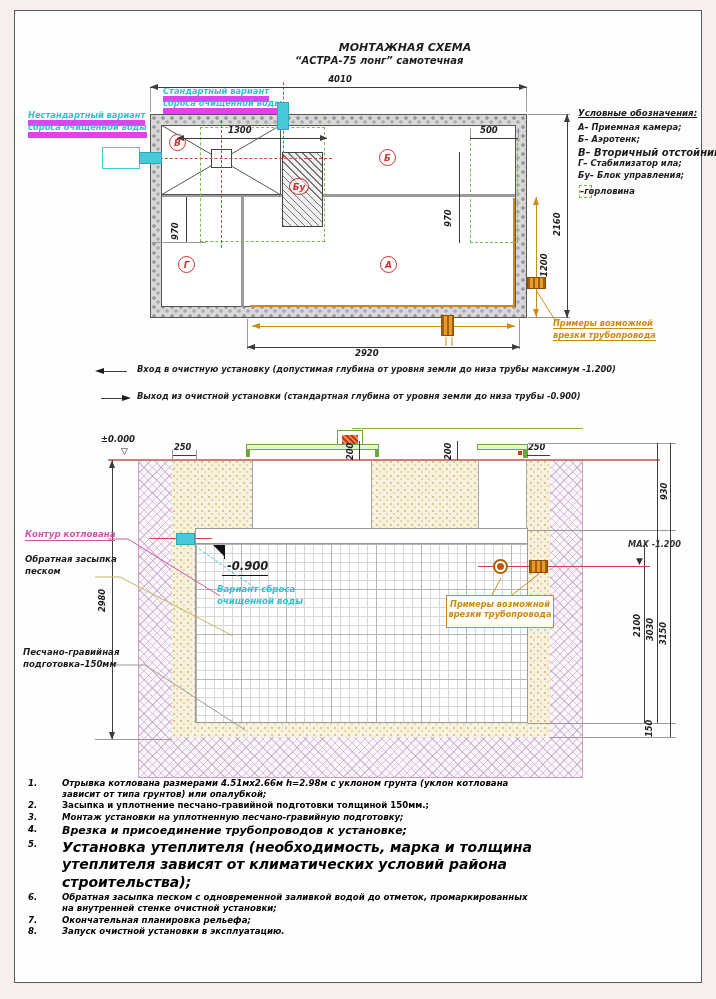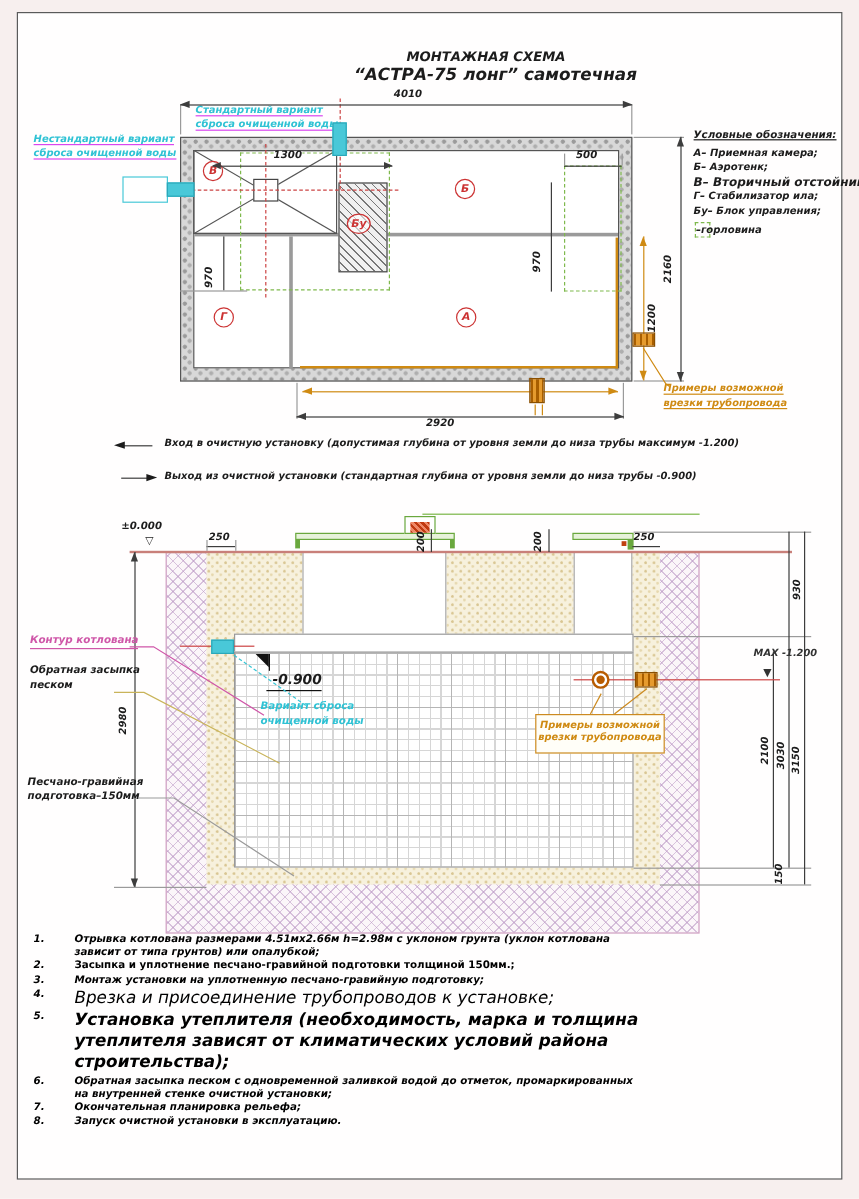--- a/index.html
+++ b/index.html
@@ -26,30 +26,30 @@
   .basket{background:repeating-linear-gradient(45deg,rgba(186,150,196,.55) 0 1px,transparent 1px 6px),repeating-linear-gradient(-45deg,rgba(186,150,196,.55) 0 1px,transparent 1px 6px),#fbf6f9;border:1px solid #cf9ec2}
   .sand{background:radial-gradient(circle at 2px 2px,#d9c693 .9px,transparent 1.3px),radial-gradient(circle at 5px 5px,#e6d8ae .9px,transparent 1.3px),#f7f1dd;background-size:7px 7px}
   .grid{background:
     repeating-linear-gradient(to right,#b5b5b5 0 1px,transparent 1px 45px),
     repeating-linear-gradient(to bottom,#b5b5b5 0 1px,transparent 1px 45px),
     repeating-linear-gradient(to right,#d6d6d6 0 1px,transparent 1px 9px),
     repeating-linear-gradient(to bottom,#d6d6d6 0 1px,transparent 1px 9px),#fff;
     border:1px solid #999}
   .greenpart{background:#e7f2da;border:1px solid #6aa83e}
   .comp{position:absolute;width:17px;height:17px;border:1px solid #cc3333;border-radius:50%;color:#cc3333;font-style:italic;font-weight:700;font-size:9px;display:flex;align-items:center;justify-content:center;background:rgba(255,255,255,.6)}
-  .ul-c{border-bottom:1px solid #d946ef}
+  .ul-c{border-bottom:6px solid #d946ef}
   .ul-o{border-bottom:1px solid #cf8a12}
 </style>
 </head>
 <body>
 
 <div class="frame"></div>
 
 <div class="t" style="left:295px;top:42px;width:220px;text-align:center;font-size:11px">МОНТАЖНАЯ СХЕМА</div>
-<div class="t" style="left:295px;top:55px;width:220px;text-align:center;font-size:14px">“АСТРА-75 лонг” самотечная</div>
+<div class="t" style="left:295px;top:55px;width:220px;text-align:left;font-size:10px">“АСТРА-75 лонг” самотечная</div>
 
 <div class="a wall" style="left:150px;top:114px;width:377px;height:204px"></div>
 <div class="a" style="left:161px;top:125px;width:355px;height:182px;background:#fff;border:1px solid #555"></div>
 <div class="a" style="left:162px;top:194px;width:353px;height:3px;background:#9a9a9a"></div>
 <div class="a" style="left:241px;top:197px;width:3px;height:110px;background:#9a9a9a"></div>
 
 <div class="a" style="left:161px;top:125px;width:120px;height:70px;border:1px solid #555"></div>
 <svg class="a" style="left:161px;top:125px" width="120" height="70">
   <line x1="0" y1="0" x2="120" y2="70" stroke="#555" stroke-width="1"></line>
   <line x1="120" y1="0" x2="0" y2="70" stroke="#555" stroke-width="1"></line>
@@ -246,21 +246,21 @@
   <div style="display:flex;margin-bottom:1px">
       <div style="width:34px;font-style:italic;font-weight:700;font-size:8.6px">2.</div>
       <div style="width:480px;font-weight:700;font-size:8.6px;line-height:1.25">Засыпка и уплотнение песчано-гравийной подготовки толщиной 150мм.;</div>
     </div>
   <div style="display:flex;margin-bottom:1px">
       <div style="width:34px;font-style:italic;font-weight:700;font-size:8.6px">3.</div>
       <div style="width:480px;font-style:italic;font-weight:700;font-size:8.6px;line-height:1.25">Монтаж установки на уплотненную песчано-гравийную подготовку;</div>
     </div>
   <div style="display:flex;margin-bottom:1px">
       <div style="width:34px;font-style:italic;font-weight:700;font-size:8.6px">4.</div>
-      <div style="width:480px;font-style:italic;font-weight:400;font-size:14px;line-height:1.25">Врезка и присоединение трубопроводов к установке;</div>
+      <div style="width:480px;font-style:italic;font-weight:700;font-size:11px;line-height:1.25">Врезка и присоединение трубопроводов к установке;</div>
     </div>
   <div style="display:flex;margin-bottom:1px">
       <div style="width:34px;font-style:italic;font-weight:700;font-size:8.6px">5.</div>
       <div style="width:480px;font-style:italic;font-weight:700;font-size:14px;line-height:1.25">Установка утеплителя (необходимость, марка и толщина утеплителя зависят от климатических условий района строительства);</div>
     </div>
   <div style="display:flex;margin-bottom:1px">
       <div style="width:34px;font-style:italic;font-weight:700;font-size:8.6px">6.</div>
       <div style="width:480px;font-style:italic;font-weight:700;font-size:8.6px;line-height:1.25">Обратная засыпка песком с одновременной заливкой водой до отметок, промаркированных на внутренней стенке очистной установки;</div>
     </div>
   <div style="display:flex;margin-bottom:1px">

